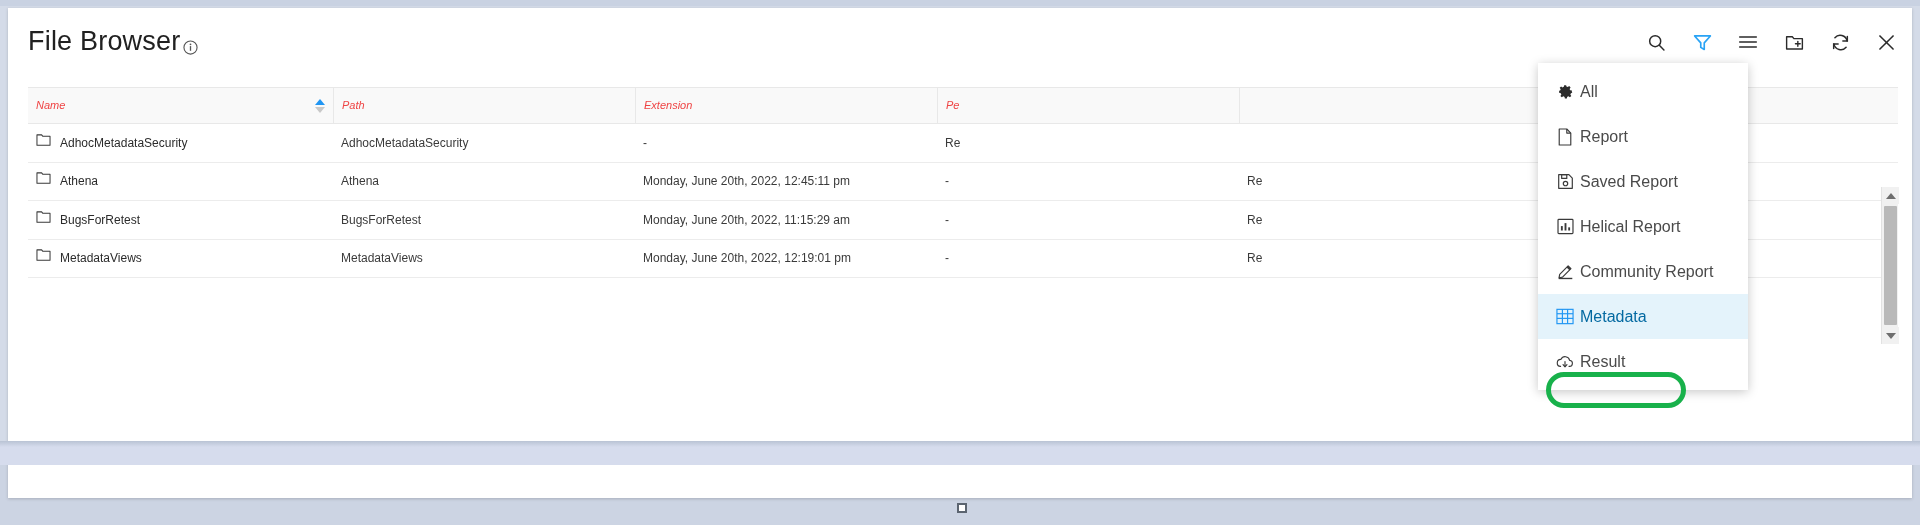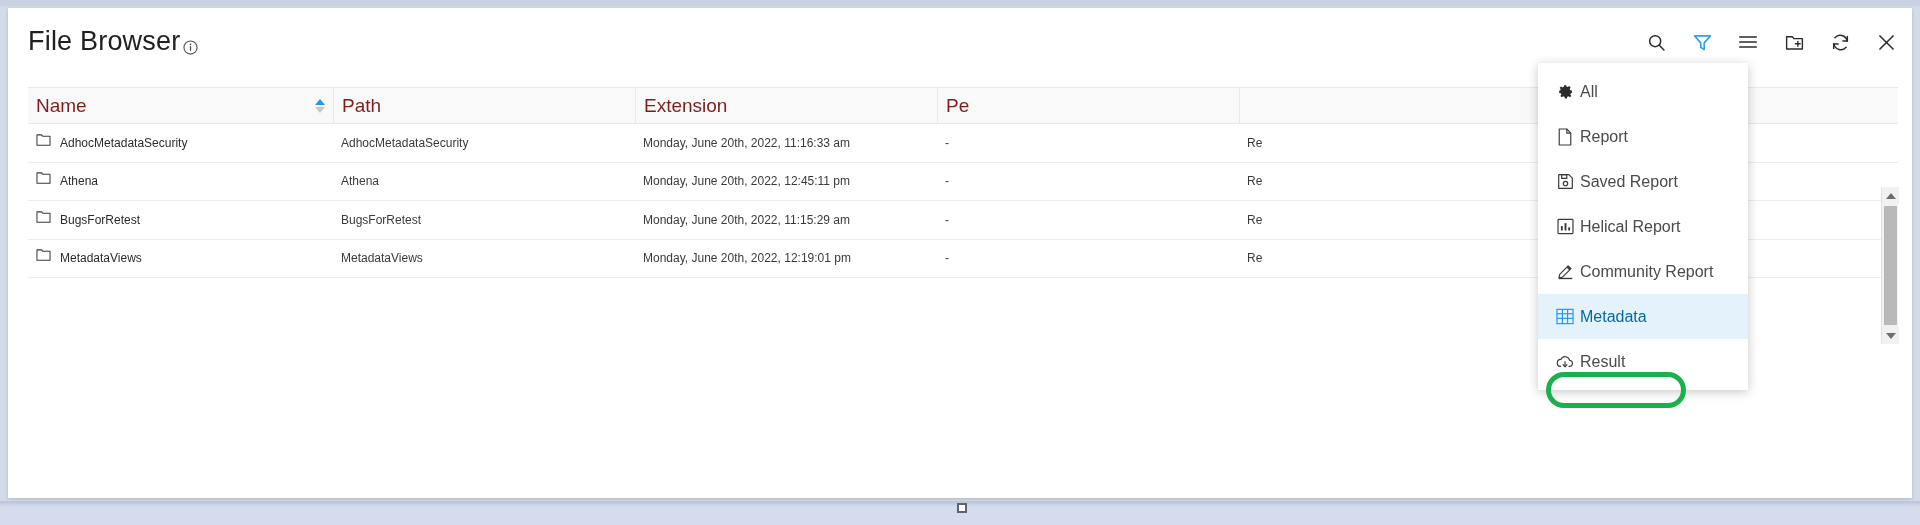--- a/index.html
+++ b/index.html
@@ -5,21 +5,21 @@
   * { box-sizing: border-box; margin: 0; padding: 0; }
   html, body {
     width: 1920px; height: 525px;
     font-family: "Liberation Sans", sans-serif;
     background: #ccd4e3;
     overflow: hidden;
   }
 
   #app {
     position: relative;
-    width: 1920px; height: 525px;
+    width: 1920px; height: 465px;
     background: linear-gradient(to bottom, #c9d2e2 0px, #c9d2e2 6px, #d4dbe8 6px);
   }
 
   
   .panel {
     position: absolute;
     left: 8px; top: 8px;
     width: 1904px; height: 490px;
     background: #ffffff;
     box-shadow: 0 1px 3px rgba(0,0,0,.18);
@@ -58,25 +58,25 @@
   }
   .thead {
     display: flex; height: 37px;
     background: #f9f9f9;
     border-top: 1px solid #e8e8e8;
     border-bottom: 1px solid #e8e8e8;
     align-items: center;
   }
   .th {
     position: relative;
-    font-size: 19px; color: #7f1d1d;
+    font-size: 11px; color: #ef4444;
     padding-left: 8px;
     height: 37px; line-height: 37px;
     border-left: 1px solid #e8e8e8;
-    white-space: nowrap; overflow: hidden;
+    white-space: nowrap; overflow: hidden; font-style: italic;
   }
   .th:first-child { border-left: none; }
   .c-name { width: 305px; }
   .c-path { width: 302px; }
   .c-mod  { width: 302px; }
   .c-ext  { width: 302px; }
   .c-perm { width: 302px; }
   .c-type { width: 357px; }
 
   .sorter {
@@ -262,21 +262,20 @@
       <div class="trow">
         <div class="td c-name name-cell">
           <span class="folder-ic">
             <svg width="15" height="14" viewBox="0 0 16 15" fill="none" stroke="#3a3a3a" stroke-width="1.1" stroke-linejoin="round">
               <path d="M1 13.2 V2 H6 L7.3 3.6 H15 V13.2 Z"></path>
             </svg>
           </span>
           <span>AdhocMetadataSecurity</span>
         </div>
         <div class="td c-path">AdhocMetadataSecurity</div>
-        <div class="td c-mod">Monday, June 20th, 2022, 11:16:33 am</div>
         <div class="td c-ext">-</div>
         <div class="td c-perm">Re</div>
         <div class="td c-type"></div>
       </div>
 
       <div class="trow">
         <div class="td c-name name-cell">
           <span class="folder-ic">
             <svg width="15" height="14" viewBox="0 0 16 15" fill="none" stroke="#3a3a3a" stroke-width="1.1" stroke-linejoin="round">
               <path d="M1 13.2 V2 H6 L7.3 3.6 H15 V13.2 Z"></path>

